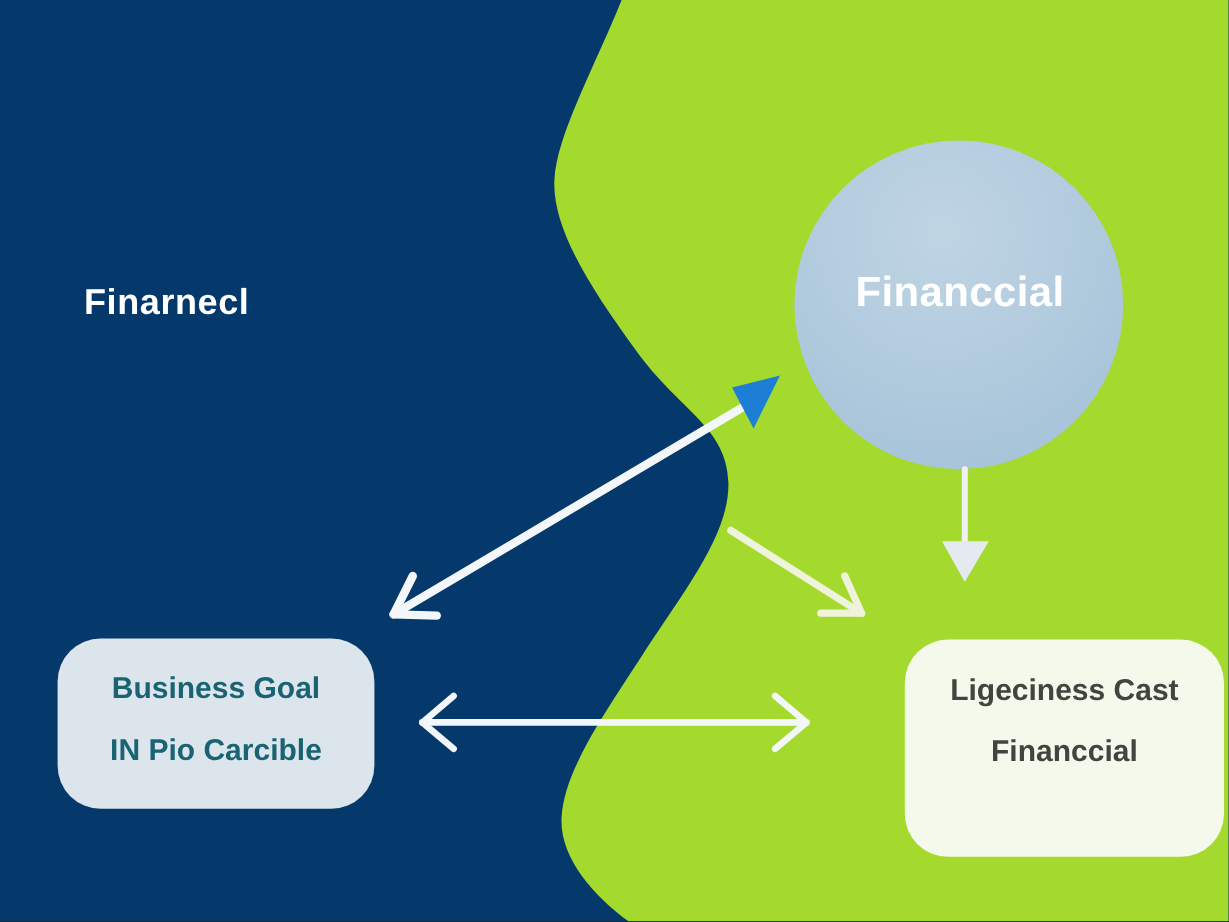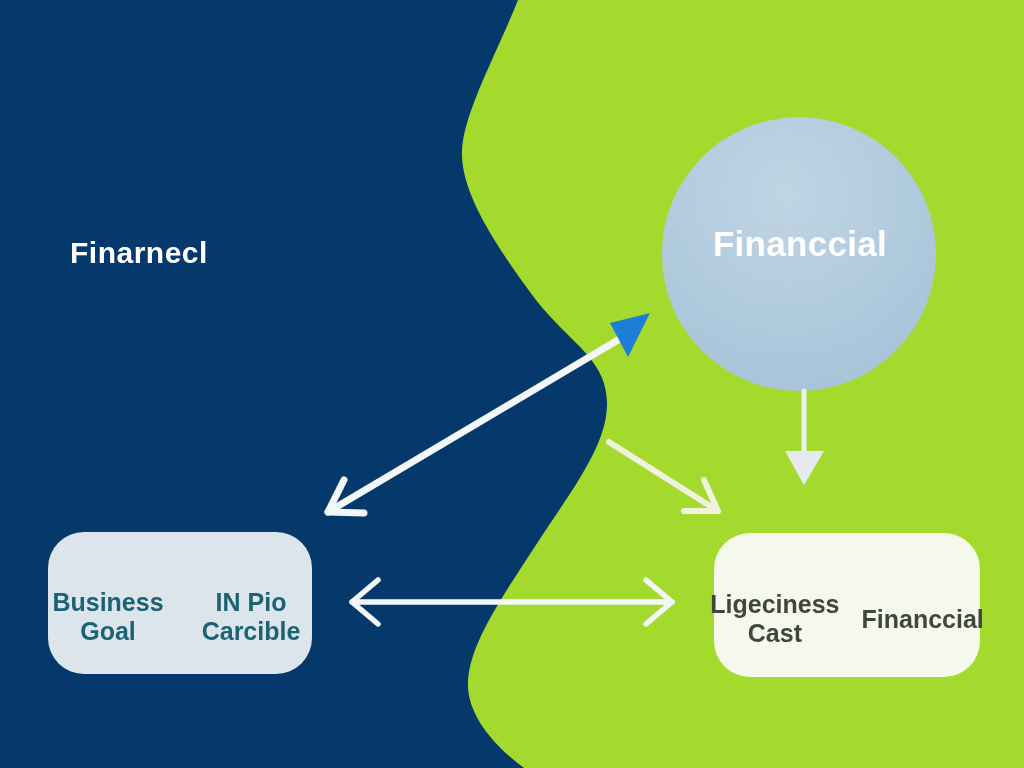--- a/index.html
+++ b/index.html
@@ -24,31 +24,31 @@
     position:absolute;left:70px;top:226px;width:360px;
     color:var(--title-color,#ffffff);
     font-size:30px;font-weight:bold;line-height:54px;letter-spacing:.5px;
   }
   .circle-label{
     position:absolute;left:660px;top:222px;width:280px;
     text-align:center;color:var(--title-color,#ffffff);
     font-size:35px;font-weight:bold;line-height:44px;letter-spacing:.3px;
   }
   .node-box{
-    position:absolute;display:flex;flex-direction:row;align-items:center;
+    position:absolute;display:flex;flex-direction:column;align-items:center;
     border-radius:36px;font-size:25px;font-weight:600;line-height:29px;
     padding-top:28px;gap:22px;box-sizing:border-box;text-align:center;
   }
   .left-box{
     left:48px;top:532px;width:264px;height:142px;
     background:var(--left-box-bg,#dce5eb);color:var(--left-box-text,#1a6373);
   }
   .right-box{
-    left:714px;top:533px;width:266px;height:144px;
-    background:var(--right-box-bg,#f4f9ec);color:var(--right-box-text,#41453f);justify-content:center;
+    left:754px;top:533px;width:266px;height:181px;
+    background:var(--right-box-bg,#f4f9ec);color:var(--right-box-text,#41453f);
   }
 </style>
 </head>
 <body>
 
 <div id="canvas" style="--navy: #05396b; --green: #a4da2d; --circle-a: #c0d5e4; --circle-b: #a3c1d8; --left-box-bg: #dce5eb; --left-box-text: #1a6373; --right-box-bg: #f4f9ec; --right-box-text: #41453f; --arrow-white: #f4f7fa; --arrow-cream: #eff3dc; --arrow-light-line: #edf1f4; --arrow-light-tri: #e5e9f0; --accent-blue: #1d7ed6; --title-color: #ffffff;">
 
   <svg id="bg-svg" width="1024" height="768" viewBox="0 0 1024 768">
     <rect class="navy-fill" x="0" y="0" width="1024" height="768"></rect>
     <path class="green-fill" d="M 518 0

